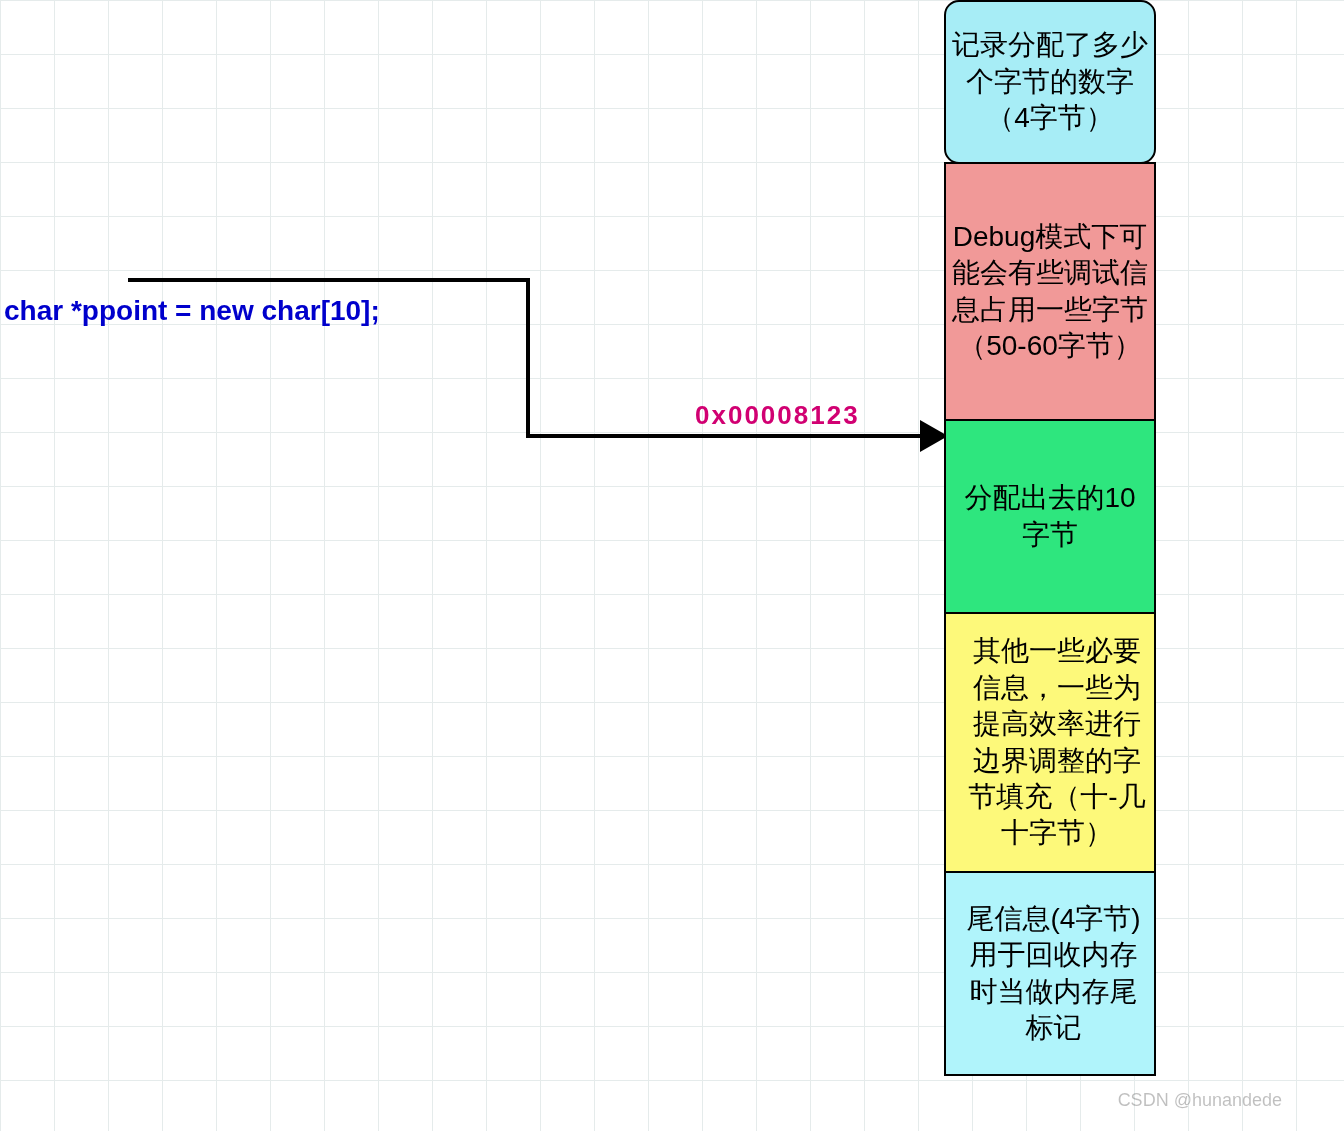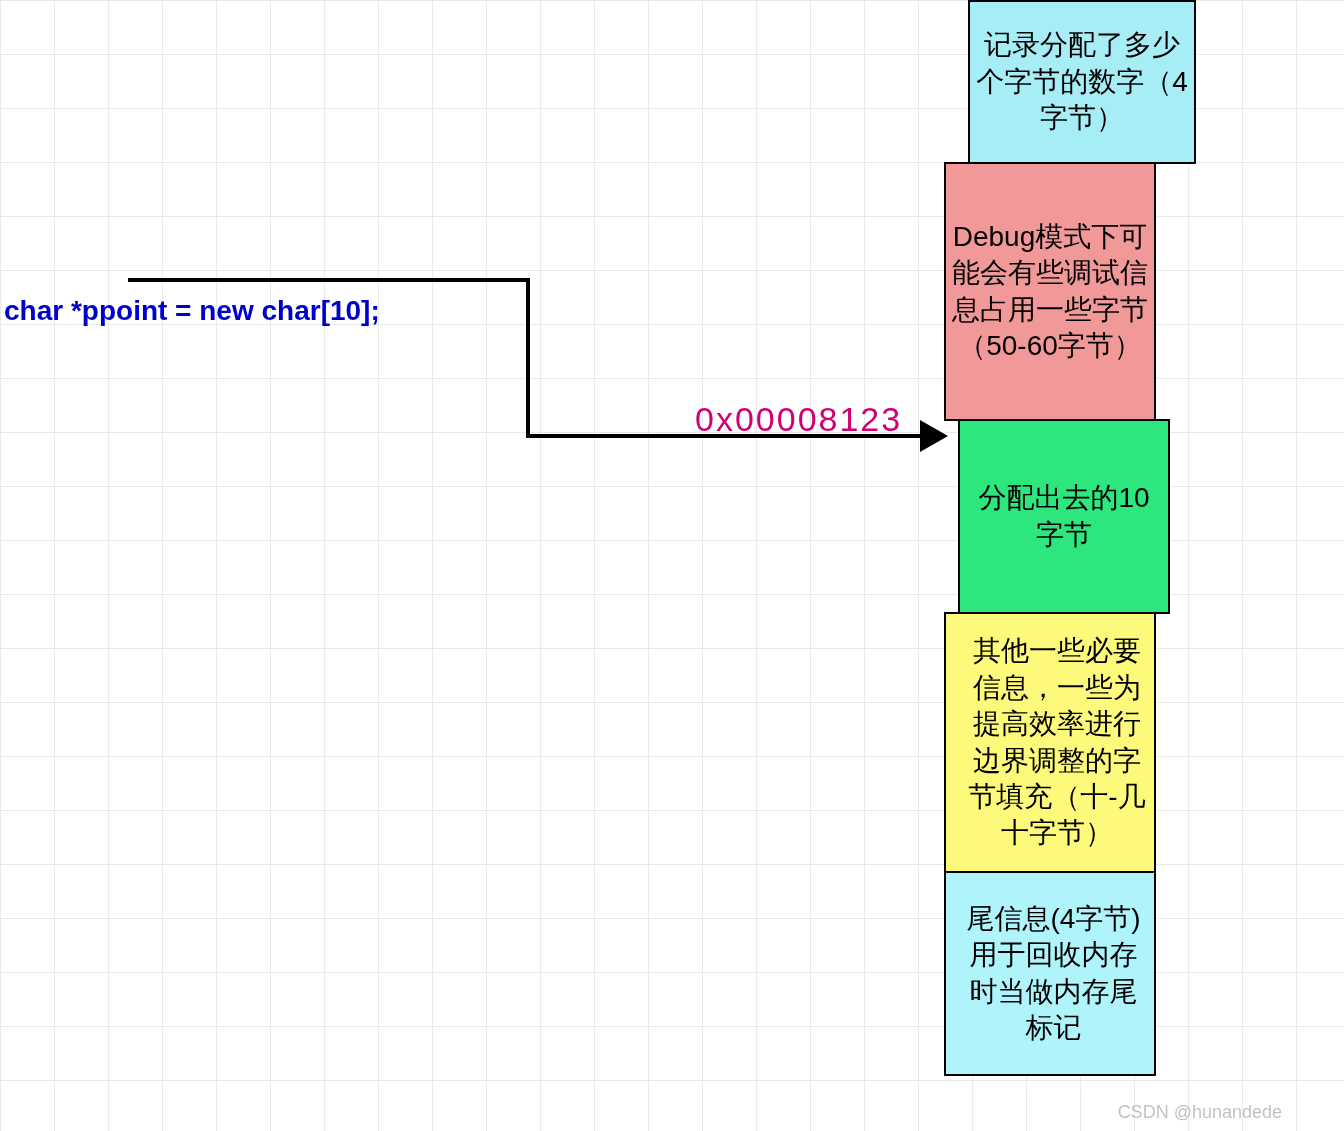--- a/index.html
+++ b/index.html
@@ -4,45 +4,45 @@
 <style>
   html,body{margin:0;padding:0;width:1344px;height:1131px;font-family:"Microsoft YaHei","SimSun",Arial,sans-serif;}
   .canvas{position:relative;width:1344px;height:1131px;
     background-image:
       linear-gradient(to right,#e5ebeb 1px,transparent 1px),
       linear-gradient(to bottom,#e5ebeb 1px,transparent 1px);
     background-size:54px 54px;
     background-color:#ffffff;
   }
   .code{position:absolute;left:4px;top:295px;font-weight:bold;font-size:28px;color:#0000cc;}
-  .addr{position:absolute;left:695px;top:400px;font-weight:normal;font-size:34px;color:#d10072;letter-spacing:2px;}
-  .watermark{position:absolute;right:62px;bottom:8px;font-size:18px;color:rgba(0,0,0,0.25);}
+  .addr{position:absolute;left:695px;top:400px;font-weight:bold;font-size:26px;color:#d10072;letter-spacing:2px;}
+  .watermark{position:absolute;right:62px;bottom:20px;font-size:18px;color:rgba(0,0,0,0.25);}
   .hline,.vline{position:absolute;background:#000;}
   .arrowhead{position:absolute;width:0;height:0;border-style:solid;}
   .box{position:absolute;border:2px solid #000;display:flex;align-items:center;justify-content:center;text-align:center;font-size:28px;line-height:1.3;padding:6px;box-sizing:border-box;}
   .b1{background:#a7edf6;}
   .b2{background:#f19998;}
-  .b3{background:#2ee67e;margin-left:14px;}
+  .b3{background:#2ee67e;}
   .b4{background:#fdf97a;padding-left:20px;}
   .b5{background:#b0f4fb;padding-left:13px;}
 </style>
 </head>
 <body>
 
 <div class="canvas">
 
   <div class="code">char *ppoint = new char[10];</div>
 
   <div class="hline" style="left:128px;top:278px;width:402px;height:4px;"></div>
   <div class="vline" style="left:526px;top:278px;width:4px;height:160px;"></div>
   <div class="hline" style="left:526px;top:434px;width:400px;height:4px;"></div>
   <div class="arrowhead" style="left:920px;top:420px;border-width:16px 0 16px 28px;border-color:transparent transparent transparent #000;"></div>
 
   <div class="addr">0x00008123</div>
 
-  <div class="box b1" style="left:968px;top:0px;width:228px;height:164px;">记录分配了多少个字节的数字（4字节）</div>
+  <div class="box b1" style="left:944px;top:0px;width:212px;height:164px;border-radius:15px;">记录分配了多少个字节的数字（4字节）</div>
   <div class="box b2" style="left:944px;top:162px;width:212px;height:259px;">Debug模式下可能会有些调试信息占用一些字节（50-60字节）</div>
   <div class="box b3" style="left:944px;top:419px;width:212px;height:195px;">分配出去的10字节</div>
   <div class="box b4" style="left:944px;top:612px;width:212px;height:261px;">其他一些必要信息，一些为提高效率进行边界调整的字节填充（十-几十字节）</div>
   <div class="box b5" style="left:944px;top:871px;width:212px;height:205px;">尾信息(4字节)用于回收内存时当做内存尾标记</div>
 
   <div class="watermark">CSDN @hunandede</div>
 </div>
 
 </body></html>

